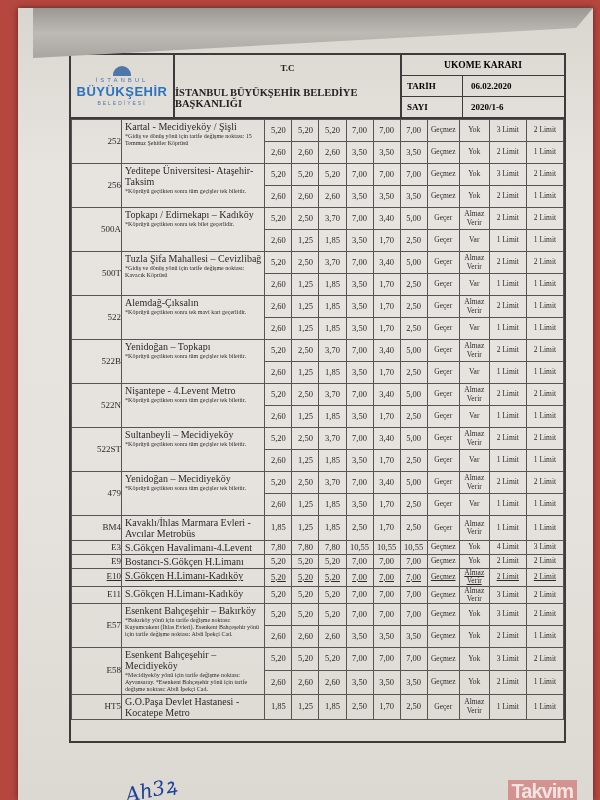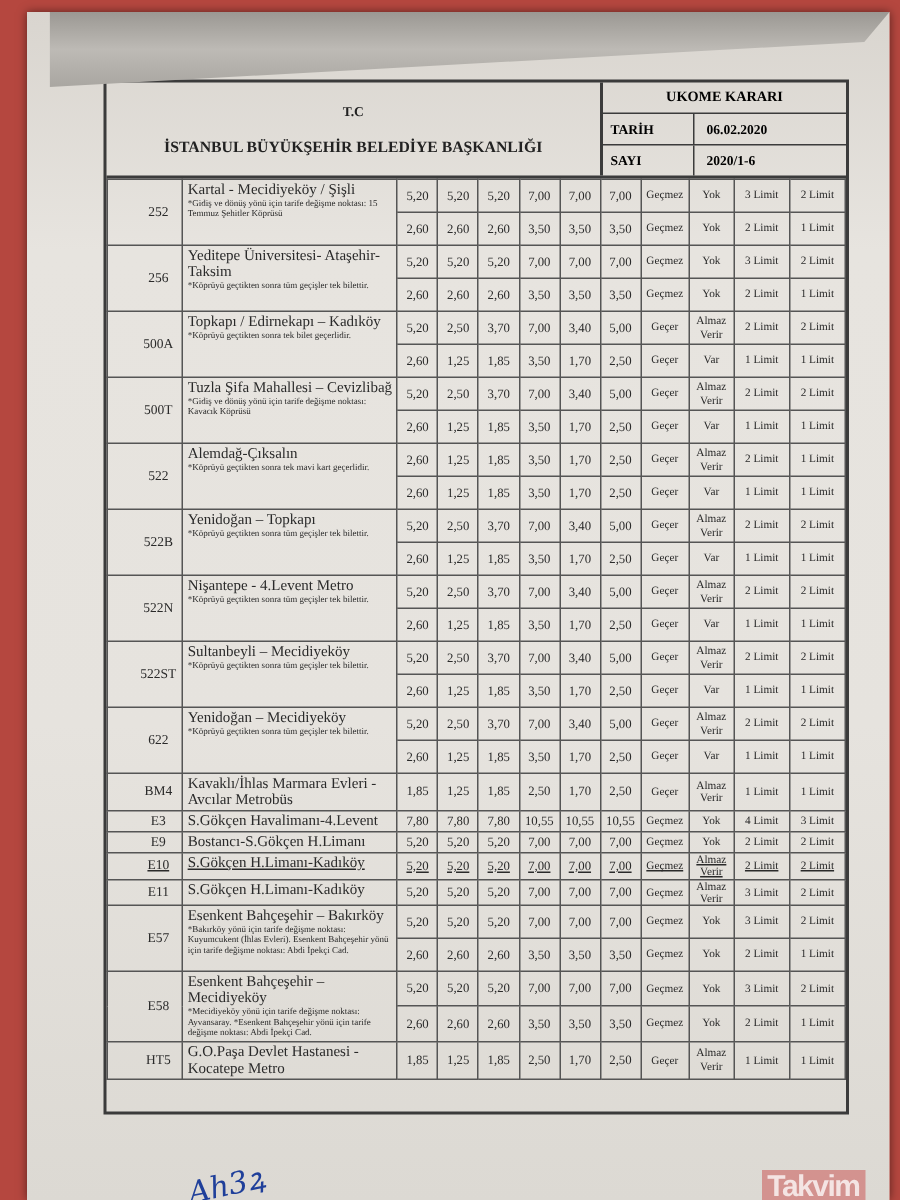--- a/index.html
+++ b/index.html
@@ -43,21 +43,21 @@
     .title .tc { font-size: 9px; }
     .meta { width: 162px; display: flex; flex-direction: column; }
     .meta .mh { height: 20px; display: flex; align-items: center; justify-content: center; font-weight: bold; font-size: 9.5px; border-bottom: 1.5px solid #3b3b3b; }
     .meta .mr { flex: 1; display: flex; border-bottom: 1.5px solid #3b3b3b; }
     .meta .mr:last-child { border-bottom: none; }
     .meta .ml { width: 55px; border-right: 1.5px solid #3b3b3b; font-weight: bold; font-size: 9px; display: flex; align-items: center; padding-left: 5px; text-align: right; }
     .meta .mv { flex: 1; font-weight: bold; font-size: 9px; display: flex; align-items: center; padding-left: 8px; }
 
     table { border-collapse: collapse; width: 100%; table-layout: fixed; color: #2a2a2a; }
     td { border: 1px solid #555; font-size: 8.5px; text-align: center; padding: 0; line-height: 1.1; }
-    td.code { font-size: 9px; text-align: center; padding-left: 18px; }
+    td.code { font-size: 9px; text-align: right; padding-left: 18px; }
     td.name { text-align: left; padding: 1px 3px; vertical-align: top; }
     td.name .rn { font-size: 10px; display: block; }
     td.name .note { font-size: 6px; display: block; line-height: 1.15; margin-top: 1px; }
     td.small { font-size: 7.5px; }
     .footer-sig {
       position: absolute; left: 107px; top: 768px; font-family: "DejaVu Serif", serif; font-style: italic;
       color: #1f3f9a; font-size: 20px; transform: rotate(-12deg);
     }
     .page-no { position: absolute; left: 300px; top: 814px; font-family: Liberation Sans, sans-serif; font-size: 9px; color: #333; }
     .watermark {
@@ -66,20 +66,26 @@
     }
   </style>
 </head>
 <body>
 
 <div class="page">
   <div class="curl"></div>
 
   <div class="frame">
     <div class="header">
+      <div class="logo">
+        <div class="emblem"></div>
+        <div class="l1">İSTANBUL</div>
+        <div class="l2">BÜYÜKŞEHİR</div>
+        <div class="l3">BELEDİYESİ</div>
+      </div>
       <div class="title">
         <div class="tc">T.C</div>
         <div>İSTANBUL BÜYÜKŞEHİR BELEDİYE BAŞKANLIĞI</div>
       </div>
       <div class="meta">
         <div class="mh">UKOME KARARI</div>
         <div class="mr">
           <div class="ml">TARİH</div>
           <div class="mv">06.02.2020</div>
         </div>
@@ -332,21 +338,21 @@
             <td>1,85</td>
             <td>3,50</td>
             <td>1,70</td>
             <td>2,50</td>
             <td class="small">Geçer</td>
             <td class="small">Var</td>
             <td class="small">1 Limit</td>
             <td class="small">1 Limit</td>
           </tr>
           <tr style="height: 22px;">
-            <td class="code" rowspan="2">622</td>
+            <td class="code" rowspan="2">479</td>
             <td class="name" rowspan="2">
               <span class="rn">Yenidoğan – Mecidiyeköy</span>
               <span class="note">*Köprüyü geçtikten sonra tüm geçişler tek bilettir.</span>
             </td>
             <td>5,20</td>
             <td>2,50</td>
             <td>3,70</td>
             <td>7,00</td>
             <td>3,40</td>
             <td>5,00</td>

